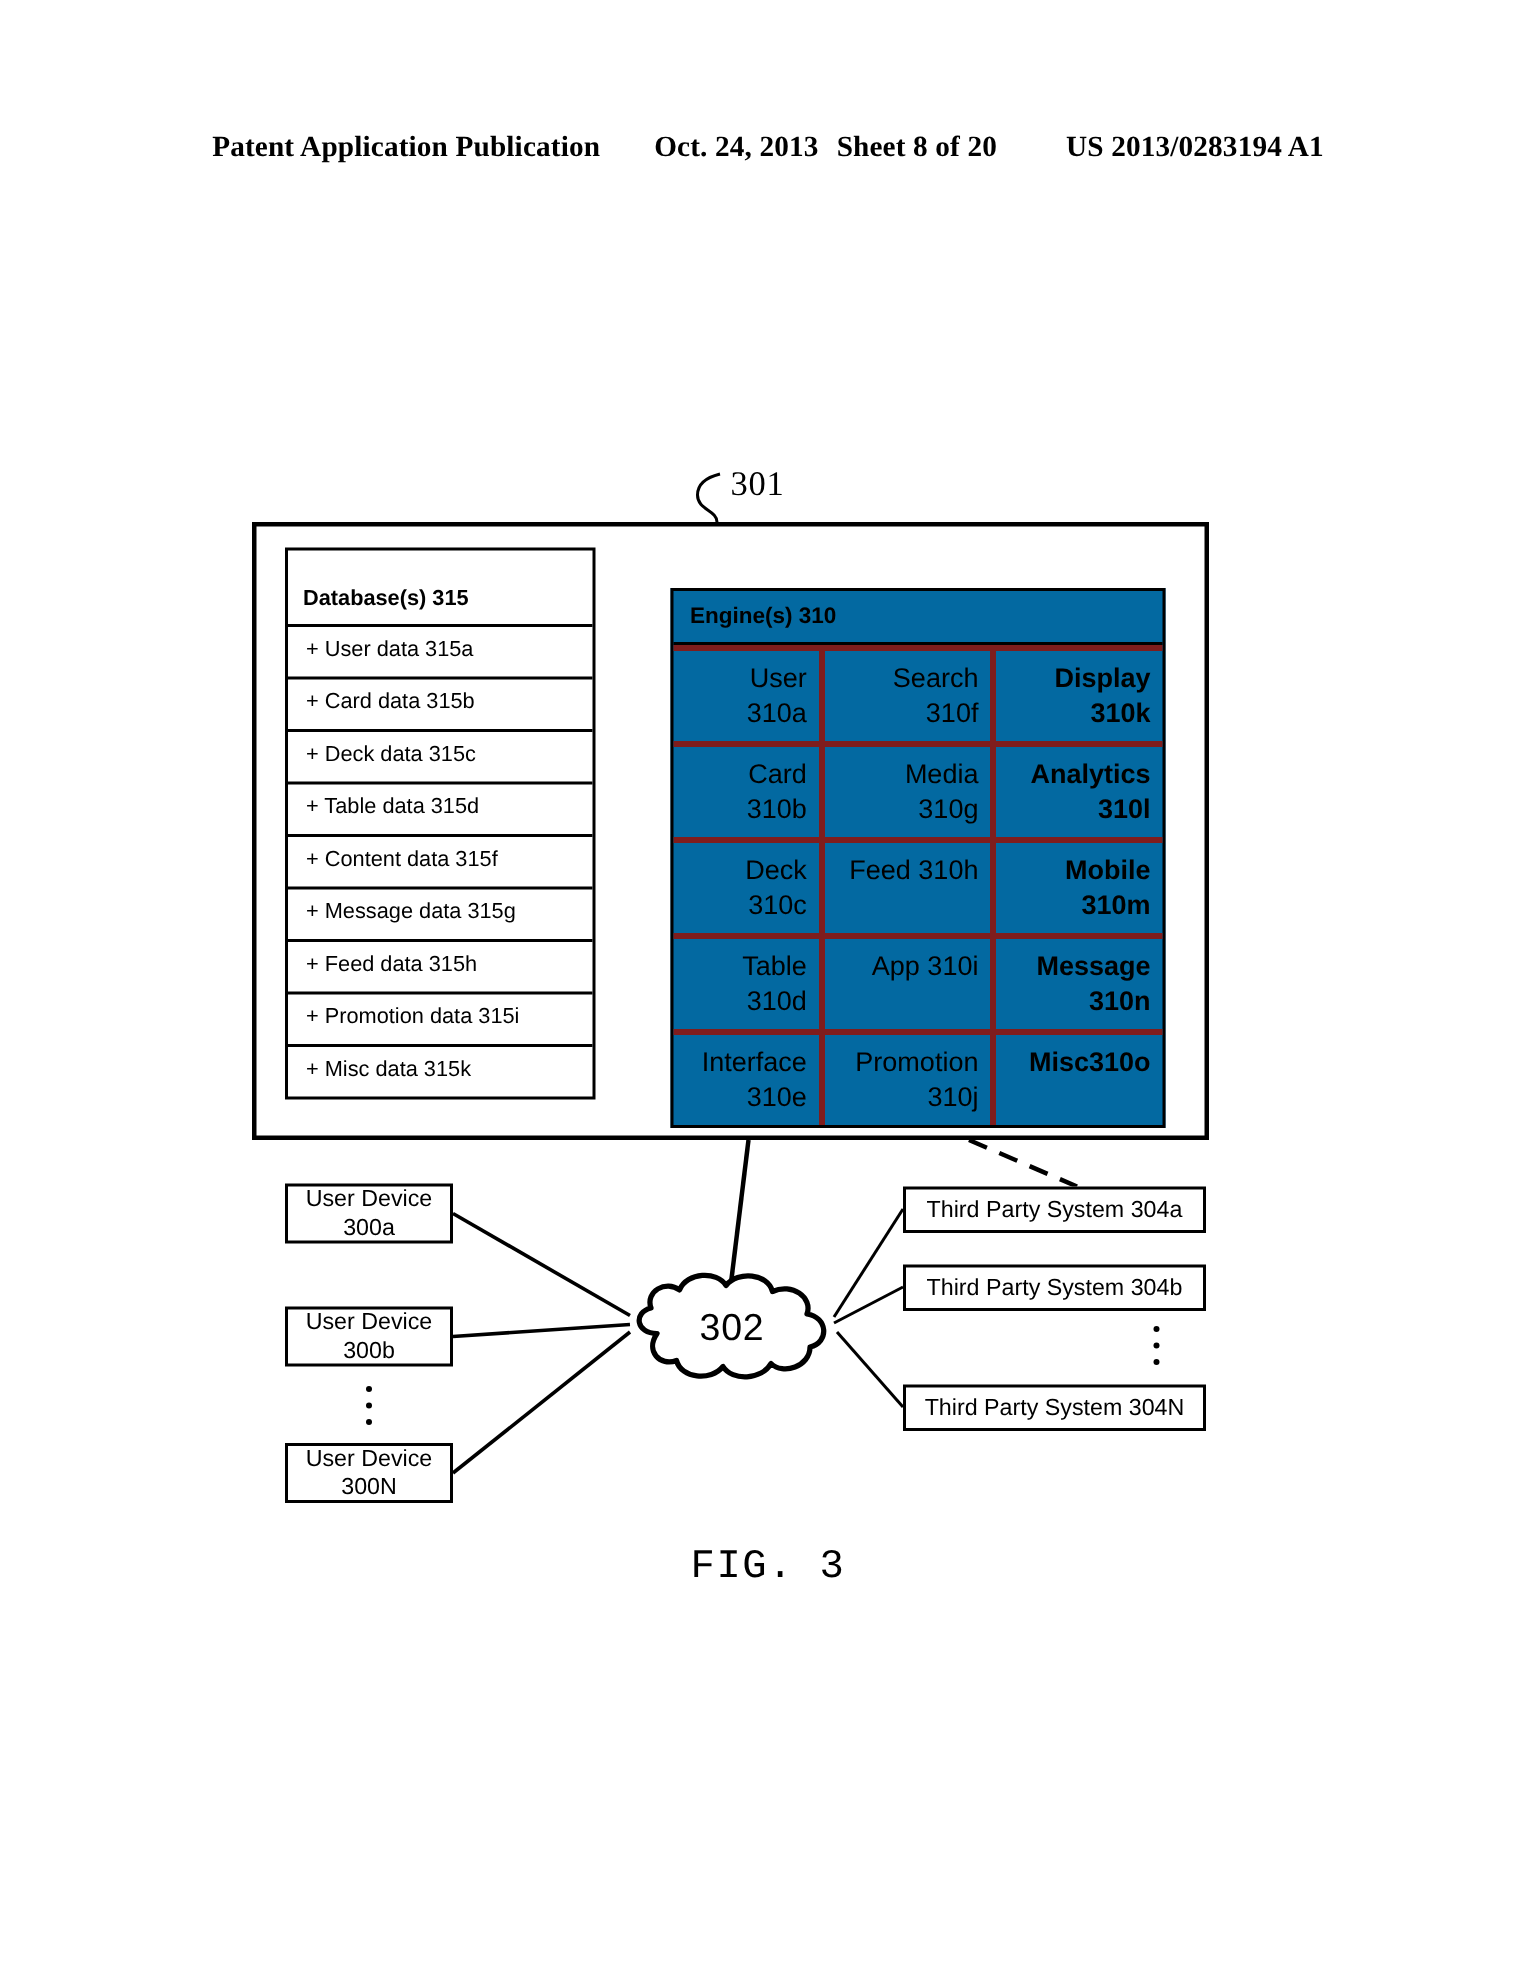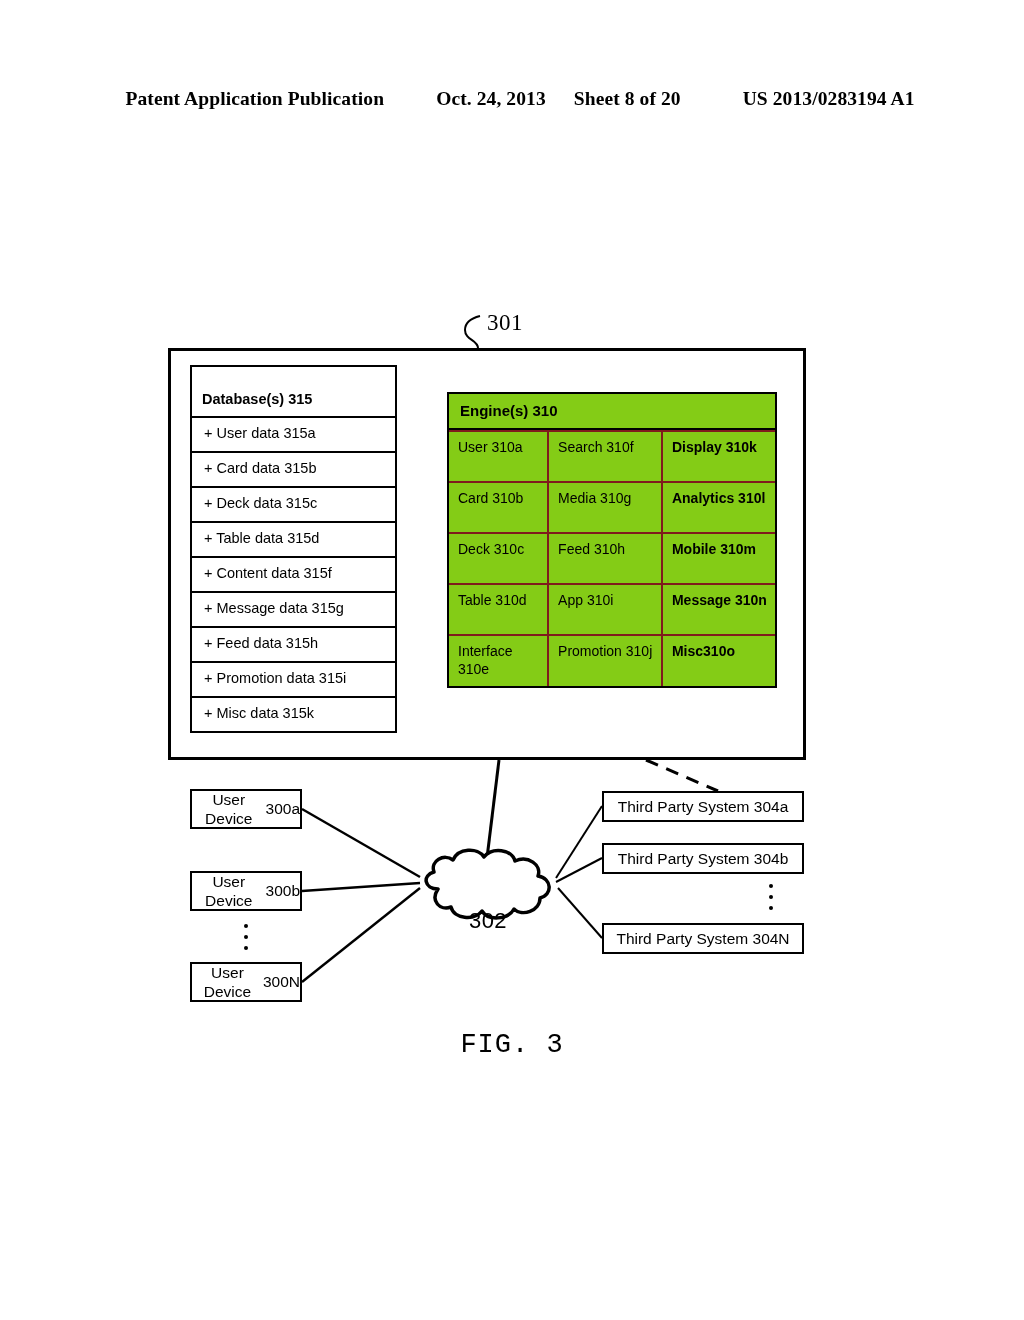--- a/index.html
+++ b/index.html
@@ -26,21 +26,21 @@
     height: 30px;
     display: flex;
     align-items: center;
     justify-content: center;
     font-family: "Liberation Serif", serif;
     font-weight: bold;
     font-size: 19.5px;
     letter-spacing: 0.1px;
     white-space: nowrap;
   }
-  #page-header .hdr-seg { display: inline-block; margin-left: 16px; }
+  #page-header .hdr-seg { display: inline-block; }
   #page-header .gap-a { display: inline-block; width: 36px; }
   #page-header .gap-b { display: inline-block; width: 12px; }
   #page-header .gap-c { display: inline-block; width: 46px; }
 
   
   #figure {
     position: absolute;
     left: 0;
     top: 0;
     width: 1024px;
@@ -105,57 +105,58 @@
   #database-box .db-row:last-child { border-bottom: none; }
 
   
   #engines-box {
     position: absolute;
     left: 447px;
     top: 392px;
     width: 330px;
     border: 2px solid #000;
     box-sizing: border-box;
-    background: #84cc16;
+    background: #0369a1;
   }
   #engines-box .eng-header {
     border-bottom: 2px solid #000;
     padding: 8px 11px 9px 11px;
     font-weight: bold;
     font-size: 15px;
     line-height: 1.15;
   }
   #engines-box table {
     border-collapse: collapse;
     width: 100%;
     table-layout: fixed;
   }
   #engines-box td {
-    border: 2px solid #7f1d1d;
+    border: 4px solid #7f1d1d;
     padding: 7px 8px 8px 9px;
-    font-size: 14px;
+    font-size: 18px;
     line-height: 1.25;
     vertical-align: top;
     height: 34px;
+    text-align: right;
   }
   #engines-box td.c0 { width: 30%; }
   #engines-box td.c1 { width: 35%; }
   #engines-box td.c2 { width: 35%; font-weight: bold; }
   #engines-box tr td:first-child { border-left: none; }
   #engines-box tr td:last-child  { border-right: none; }
   #engines-box tr:last-child td  { border-bottom: none; }
 
   
   .node-box {
     position: absolute;
     border: 2px solid #000;
     box-sizing: border-box;
     background: #fff;
     display: flex;
-    flex-direction: row;
+    flex-direction: column;
     align-items: center;
     justify-content: center;
     font-size: 15.5px;
     line-height: 1.25;
     text-align: center;
   }
   .node-box.single { display: flex; flex-direction: row; }
 
   #device-300a { left: 190px; top: 789px; width: 112px; height: 40px; }
   #device-300b { left: 190px; top: 871px; width: 112px; height: 40px; }
@@ -193,23 +194,22 @@
     width: 152px;
     height: 78px;
   }
   #cloud svg { display: block; }
   #cloud-label {
     position: absolute;
     left: 412px;
     top: 871px;
     width: 152px;
     text-align: center;
-    font-size: 22px;
+    font-size: 25px;
     letter-spacing: 0.5px;
-    margin-top: 37px;
   }
 
   
   #fig-caption {
     position: absolute;
     left: 0;
     top: 1030px;
     width: 1024px;
     text-align: center;
     font-family: Liberation Mono, monospace;

